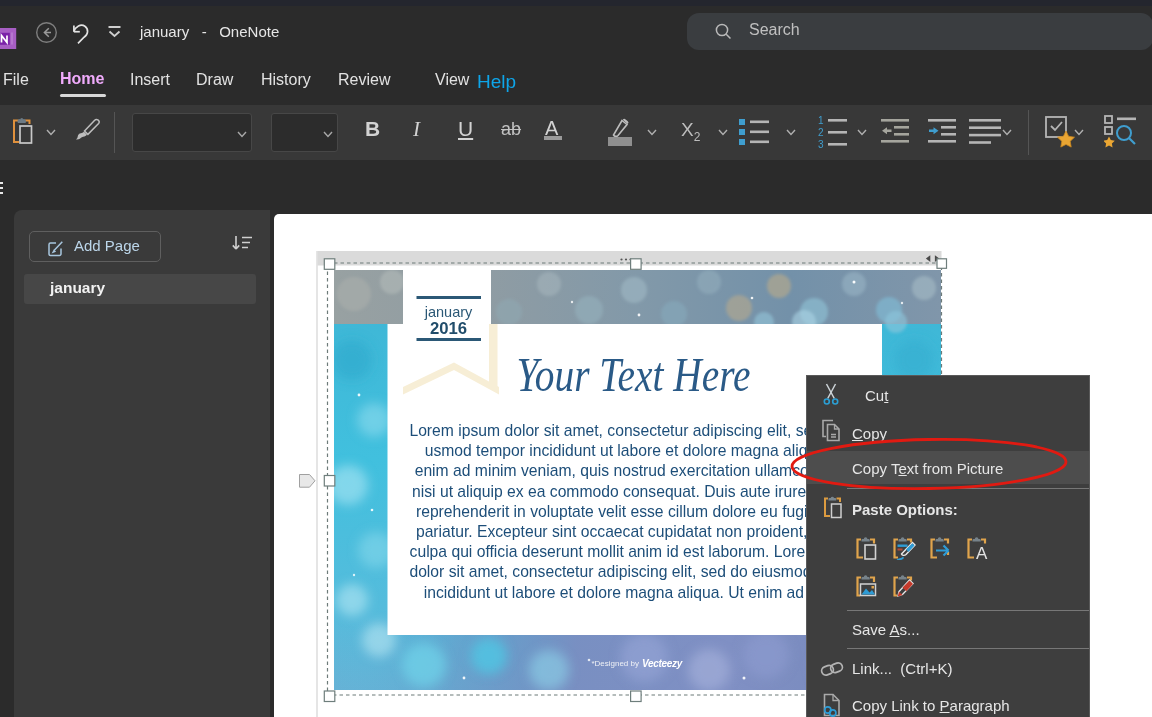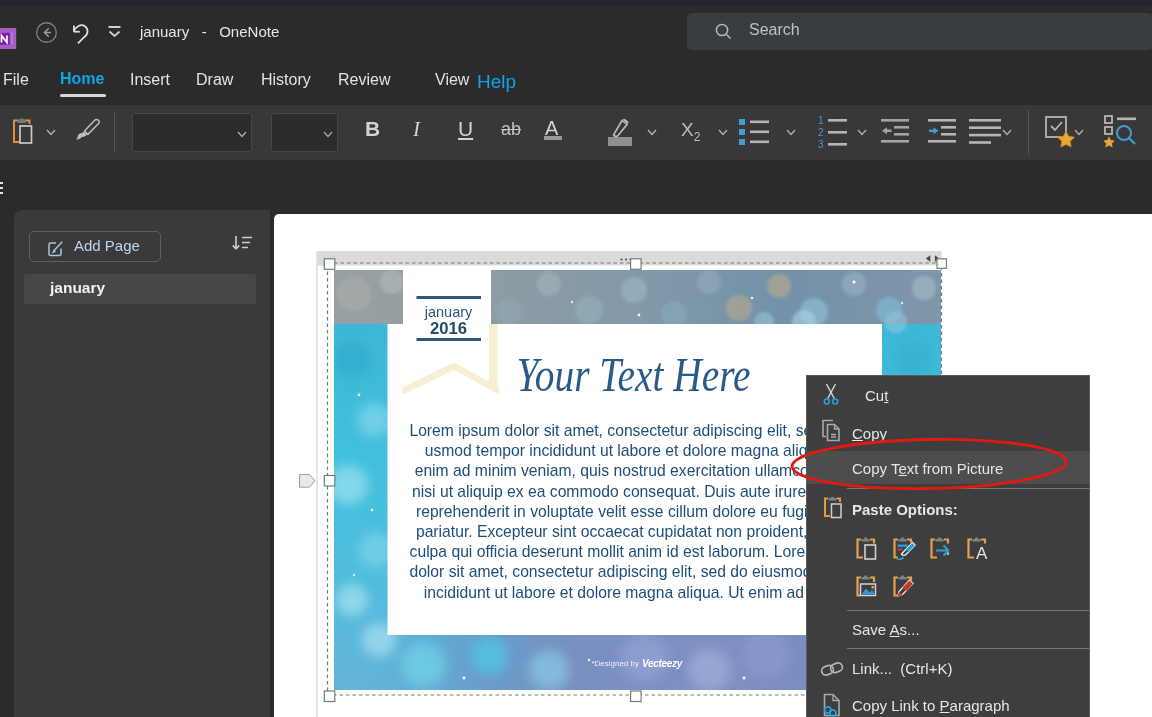--- a/index.html
+++ b/index.html
@@ -35,30 +35,30 @@
         <path d="M3.2 11.2 C5 5.2, 11.5 1.8, 16.2 5 C20.8 8.2, 20.3 15, 15.2 18 L8 25.2"></path>
       </g>
     </svg>
 
     <svg class="abs" style="left:106px;top:18px;" width="17" height="15" viewBox="0 0 17 15">
       <path d="M2.5 3 H14.5" stroke="#cfcfcf" stroke-width="2"></path>
       <path d="M3.5 7.5 L8.5 12 L13.5 7.5" fill="none" stroke="#cfcfcf" stroke-width="1.8"></path>
     </svg>
     <div class="abs" style="left:140px;top:17px;font-size:15px;color:#e6e6e6;">january&nbsp;&nbsp; -&nbsp;&nbsp; OneNote</div>
 
-    <div class="abs" style="left:687px;top:7px;width:466px;height:37px;background:#3a3d40;border-radius:5px;">
+    <div class="abs" style="left:687px;top:7px;width:466px;height:37px;background:#3a3d40;border-radius:12px;">
       <svg class="abs" style="left:27px;top:9px;" width="19" height="19" viewBox="0 0 19 19">
         <circle cx="8" cy="8" r="5.6" fill="none" stroke="#b9b9b9" stroke-width="1.5"></circle>
         <path d="M12.2 12.2 L16.5 16.5" stroke="#b9b9b9" stroke-width="1.5"></path>
       </svg>
       <div class="abs" style="left:62px;top:8px;font-size:16px;color:#c0c0c0;">Search</div>
     </div>
 
     <div class="abs" style="left:3px;top:65px;font-size:16px;color:#e2e2e2;">File</div>
-    <div class="abs" style="left:60px;top:64px;font-size:16px;color:#0ea5e9;font-weight:bold;">Home</div>
+    <div class="abs" style="left:60px;top:64px;font-size:16px;color:#f0abfc;font-weight:bold;">Home</div>
     <div class="abs" style="left:60px;top:88px;width:46px;height:2.5px;background:#d8d8d8;border-radius:2px;"></div>
     <div class="abs" style="left:130px;top:65px;font-size:16px;color:#e2e2e2;">Insert</div>
     <div class="abs" style="left:196px;top:65px;font-size:16px;color:#e2e2e2;">Draw</div>
     <div class="abs" style="left:261px;top:65px;font-size:16px;color:#e2e2e2;">History</div>
     <div class="abs" style="left:338px;top:65px;font-size:16px;color:#e2e2e2;">Review</div>
     <div class="abs" style="left:419px;top:65px;font-size:16px;color:#e2e2e2;margin-left:16px;">View</div>
     <div class="abs" style="left:477px;top:65px;font-size:19px;color:#0ea5e9;">Help</div>
   </div>
 
   <div id="ribbon" class="abs" style="left:0;top:105px;width:1152px;height:55px;background:#383838;">

